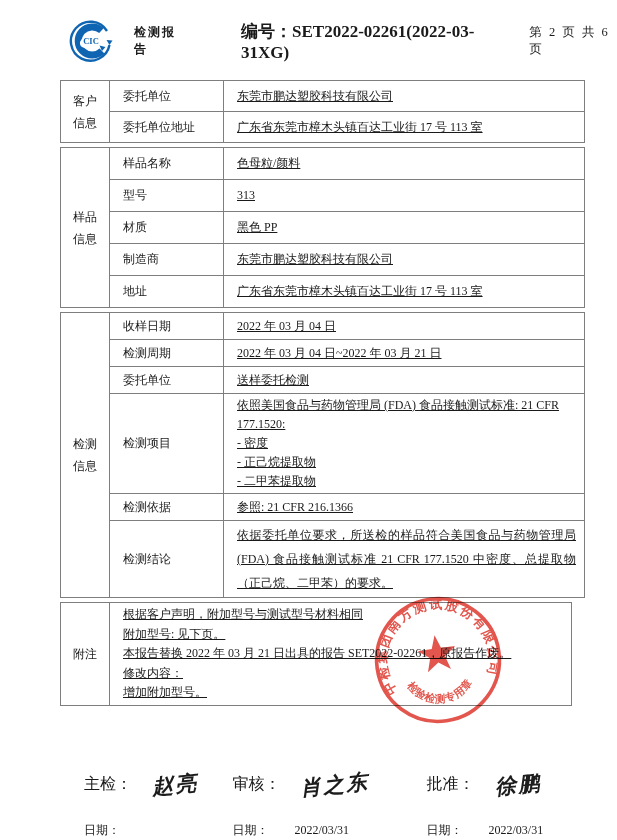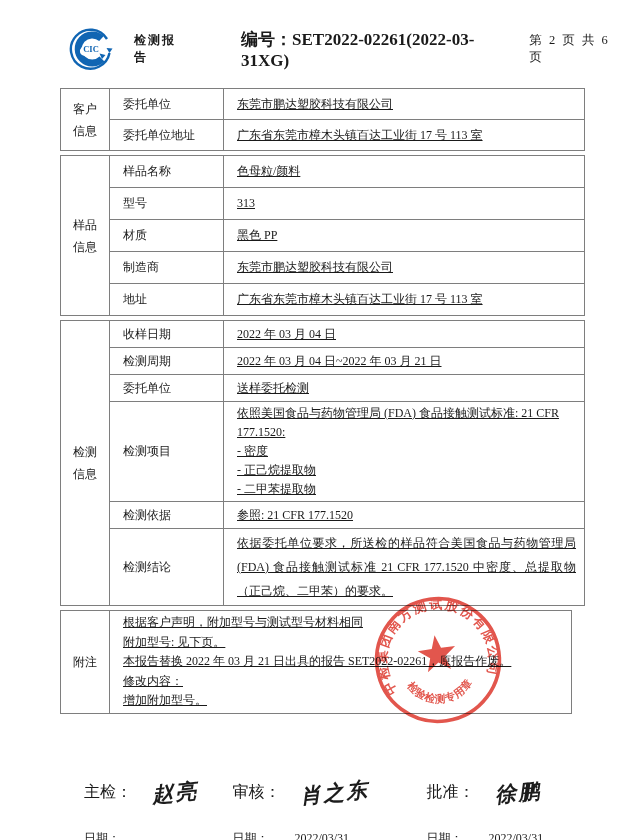--- a/index.html
+++ b/index.html
@@ -2,21 +2,21 @@
 <html><head>
 <meta charset="utf-8">
 <style>
   html,body{margin:0;padding:0;}
   body{
     width:617px;height:840px;background:#ffffff;position:relative;overflow:hidden;
     font-family:"Liberation Serif","DejaVu Serif",serif;color:#1a1a1a;
   }
   .page{position:relative;width:617px;height:840px;}
   
-  .header{display:flex;align-items:center;padding:24px 0 0 68px;height:50px;justify-content:center;}
+  .header{display:flex;align-items:center;padding:16px 0 0 68px;height:50px;justify-content:center;}
   .logo{width:46px;height:46px;flex:0 0 auto;}
   .report-title{font-size:12px;font-weight:bold;margin-left:20px;letter-spacing:2px;}
   .report-no{font-size:17px;font-weight:bold;margin-left:58px;}
   .page-info{font-size:12.5px;font-weight:normal;margin-left:42px;letter-spacing:2px;}
   
   .tables{margin:14px 0 0 60px;width:500px;}
   table.sec{border-collapse:collapse;width:500px;margin-bottom:4px;table-layout:fixed;}
   table.sec td{border:1px solid #7e7e7e;font-size:12px;vertical-align:middle;}
   td.c-sec{width:44px;text-align:center;white-space:pre-line;line-height:22px;padding:2px;}
   td.c-field{width:100px;padding:2px 0 2px 13px;}
@@ -132,21 +132,21 @@
       <tr>
         <td class="c-field">检测项目</td>
         <td class="c-val multiline">依照美国食品与药物管理局 (FDA) 食品接触测试标准: 21 CFR
 177.1520:
 - 密度
 - 正己烷提取物
 - 二甲苯提取物</td>
       </tr>
       <tr class="r27">
         <td class="c-field">检测依据</td>
-        <td class="c-val">参照: 21 CFR 177.1520</td>
+        <td class="c-val">参照: 21 CFR 216.1366</td>
       </tr>
       <tr>
         <td class="c-field">检测结论</td>
         <td class="c-val conclusion">依据委托单位要求，所送检的样品符合美国食品与药物管理局 (FDA) 食品接触测试标准 21 CFR 177.1520 中密度、总提取物（正己烷、二甲苯）的要求。</td>
       </tr>
     </tbody>
       </table>
 
     <table class="sec">
       <tbody>

